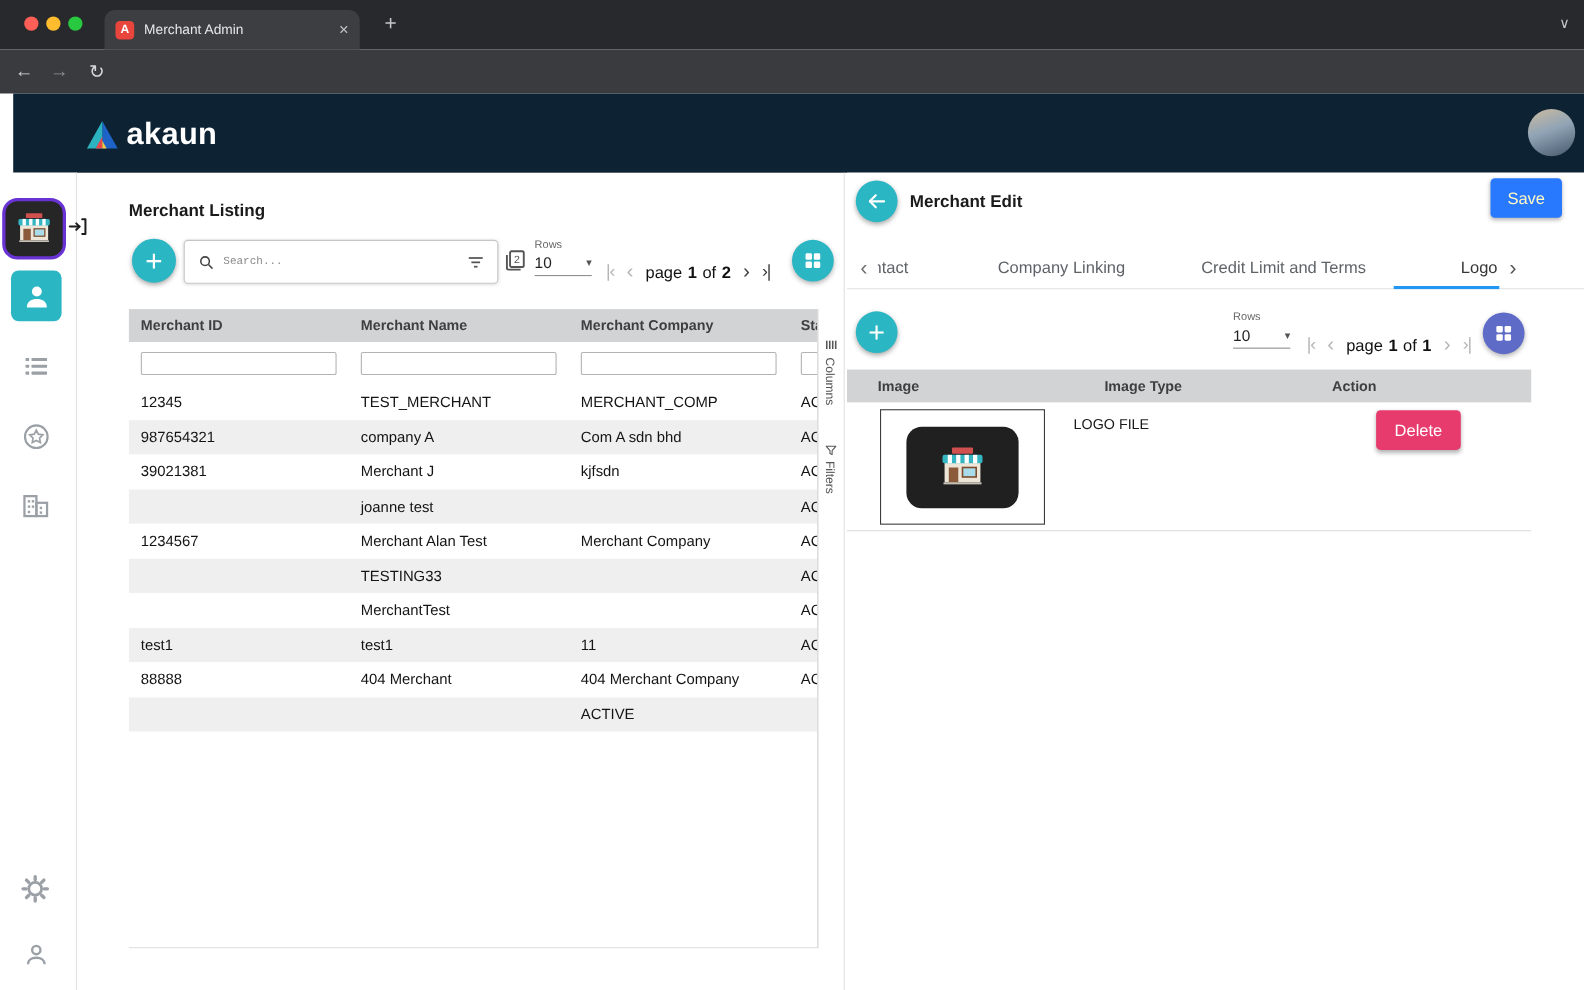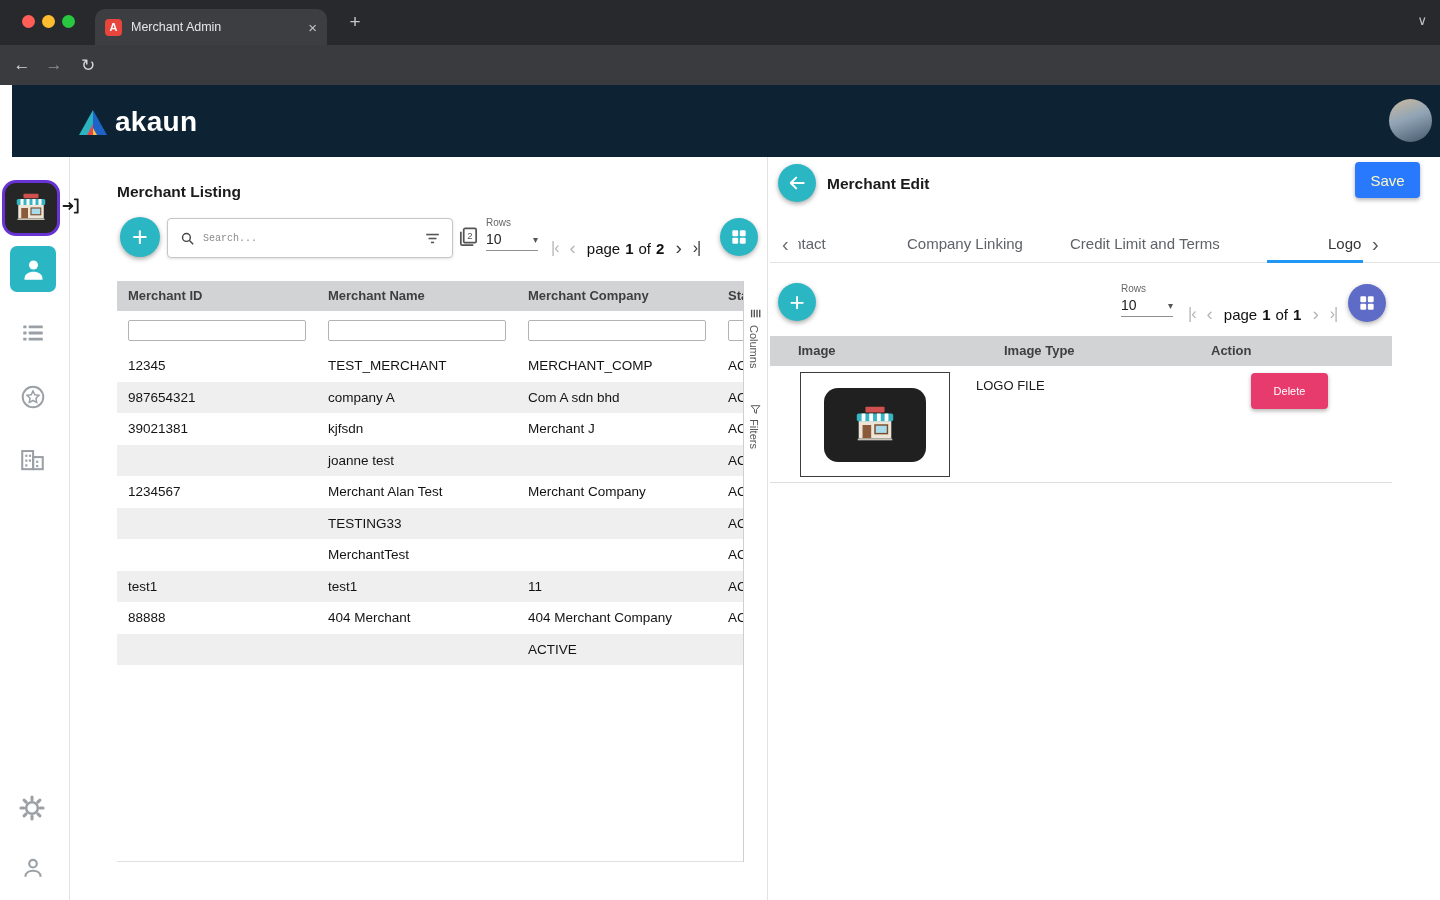--- a/index.html
+++ b/index.html
@@ -135,40 +135,40 @@
   .save-btn{position:absolute;right:20px;top:5px;width:65px;height:36px;background:#2979ff;border:none;
     border-radius:4px;color:#fef9c3;font-size:15px;font-family:Liberation Sans, sans-serif;box-shadow:0 2px 4px rgba(0,0,0,.3)}
   .tabsbar{position:absolute;left:0;top:68px;width:670px;height:38px;border-bottom:1px solid #e3e3e3}
   .tabs-chev{position:absolute;top:0;height:38px;display:flex;align-items:center;color:#6f6f6f;font-size:20px}
   .tc-left{left:12px}
   .tc-right{left:602px;color:#555}
   .tabs-vp{position:absolute;left:28px;top:0;width:570px;height:38px;overflow:hidden}
   .tabl{position:absolute;top:0;height:38px;line-height:38px;font-size:15px;color:#5f6368;white-space:nowrap}
   .t-contact{left:-24px}
   .t-company{left:109px}
-  .t-credit{left:272px}
+  .t-credit{left:294px}
   .t-logo{left:530px;color:#373737}
   .tab-underline{position:absolute;left:469px;top:35px;width:96px;height:3px;background:#2196f3}
   .editp .fab-add{position:absolute;left:8px;top:126px;width:38px;height:38px;font-size:26px}
   .editp .rows-group{left:351px;top:126px}
   .editp .pager{left:418px;top:146px}
   .editp .pg-next,.editp .pg-last{color:#b5b5b5}
   .editp .grid-btn{left:578px;top:127px;background:#5e6bc7}
   .ethead{position:absolute;left:0;top:179px;width:622px;height:30px;background:#d2d3d5;display:grid;
     grid-template-columns:206px 207px 209px}
   .ethead div{font-size:13px;font-weight:bold;color:#3f3f3f;line-height:30px;padding-left:28px}
   .etrow{position:absolute;left:0;top:209px;width:622px;height:117px;background:#fff;border-bottom:1px solid #ddd}
   .thumb{position:absolute;left:30px;top:6px;width:150px;height:105px;background:#fff;
     border:1px solid #3c3c3c;display:flex;align-items:center;justify-content:center}
   .thumb-inner{width:102px;height:74px;background:#202020;border-radius:14px;display:flex;
     align-items:center;justify-content:center}
   .thumb-inner svg{width:46px;height:46px}
   .etype{position:absolute;left:206px;top:12px;width:207px;text-align:left;font-size:13px;color:#1a1a1a}
   .del-btn{position:absolute;left:481px;top:7px;width:77px;height:36px;background:#e73b6e;border:none;
-    border-radius:4px;color:#fff;font-size:11px;font-family:inherit;box-shadow:0 2px 4px rgba(0,0,0,.3)}
+    border-radius:4px;color:#fff;font-size:15px;font-family:inherit;box-shadow:0 2px 4px rgba(0,0,0,.3)}
 </style>
 </head>
 <body>
 
 <svg width="0" height="0" style="position:absolute" aria-hidden="true">
   <defs>
     <symbol id="store" viewBox="0 0 48 48">
       <rect x="7" y="18" width="34" height="20" rx="1" fill="#ece5d8"></rect>
       <rect x="11" y="24" width="9" height="14" fill="#8a5a3b"></rect>
       <rect x="24" y="24" width="13" height="9" fill="#a8dcea"></rect>
@@ -440,22 +440,22 @@
         <div>ACTIVE</div>
     </div>
     <div class="trow alt">
       <div>987654321</div>
         <div>company A</div>
       <div>Com A sdn bhd</div>
         <div>ACTIVE</div>
     </div>
     <div class="trow">
       <div>39021381</div>
-        <div>kjfsdn</div>
-      <div>Merchant J</div>
+        <div>Merchant J</div>
+      <div>kjfsdn</div>
         <div>ACTIVE</div>
     </div>
     <div class="trow alt">
       <div></div>
         <div>joanne test</div>
       <div></div>
         <div>ACTIVE</div>
     </div>
     <div class="trow">
       <div>1234567</div>

